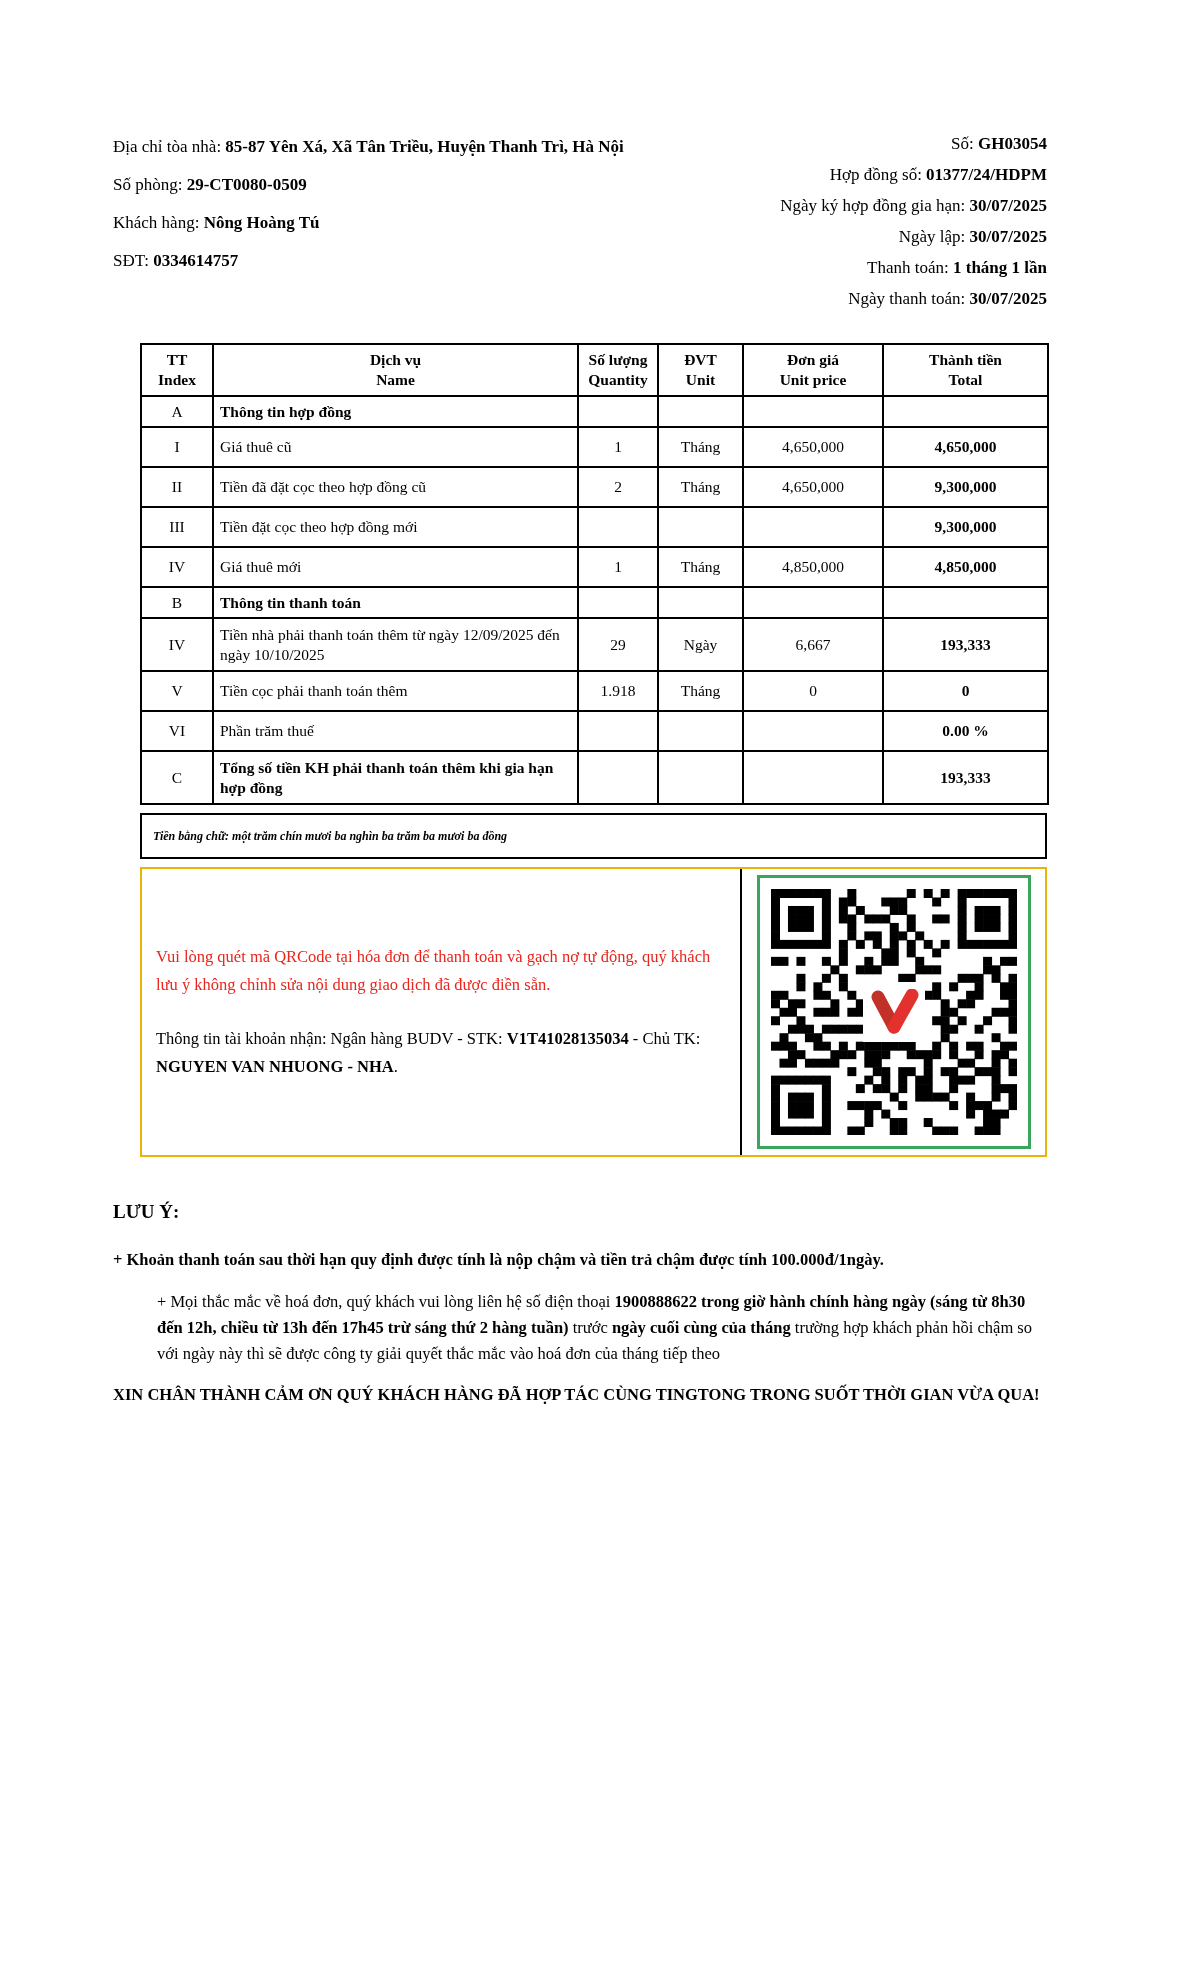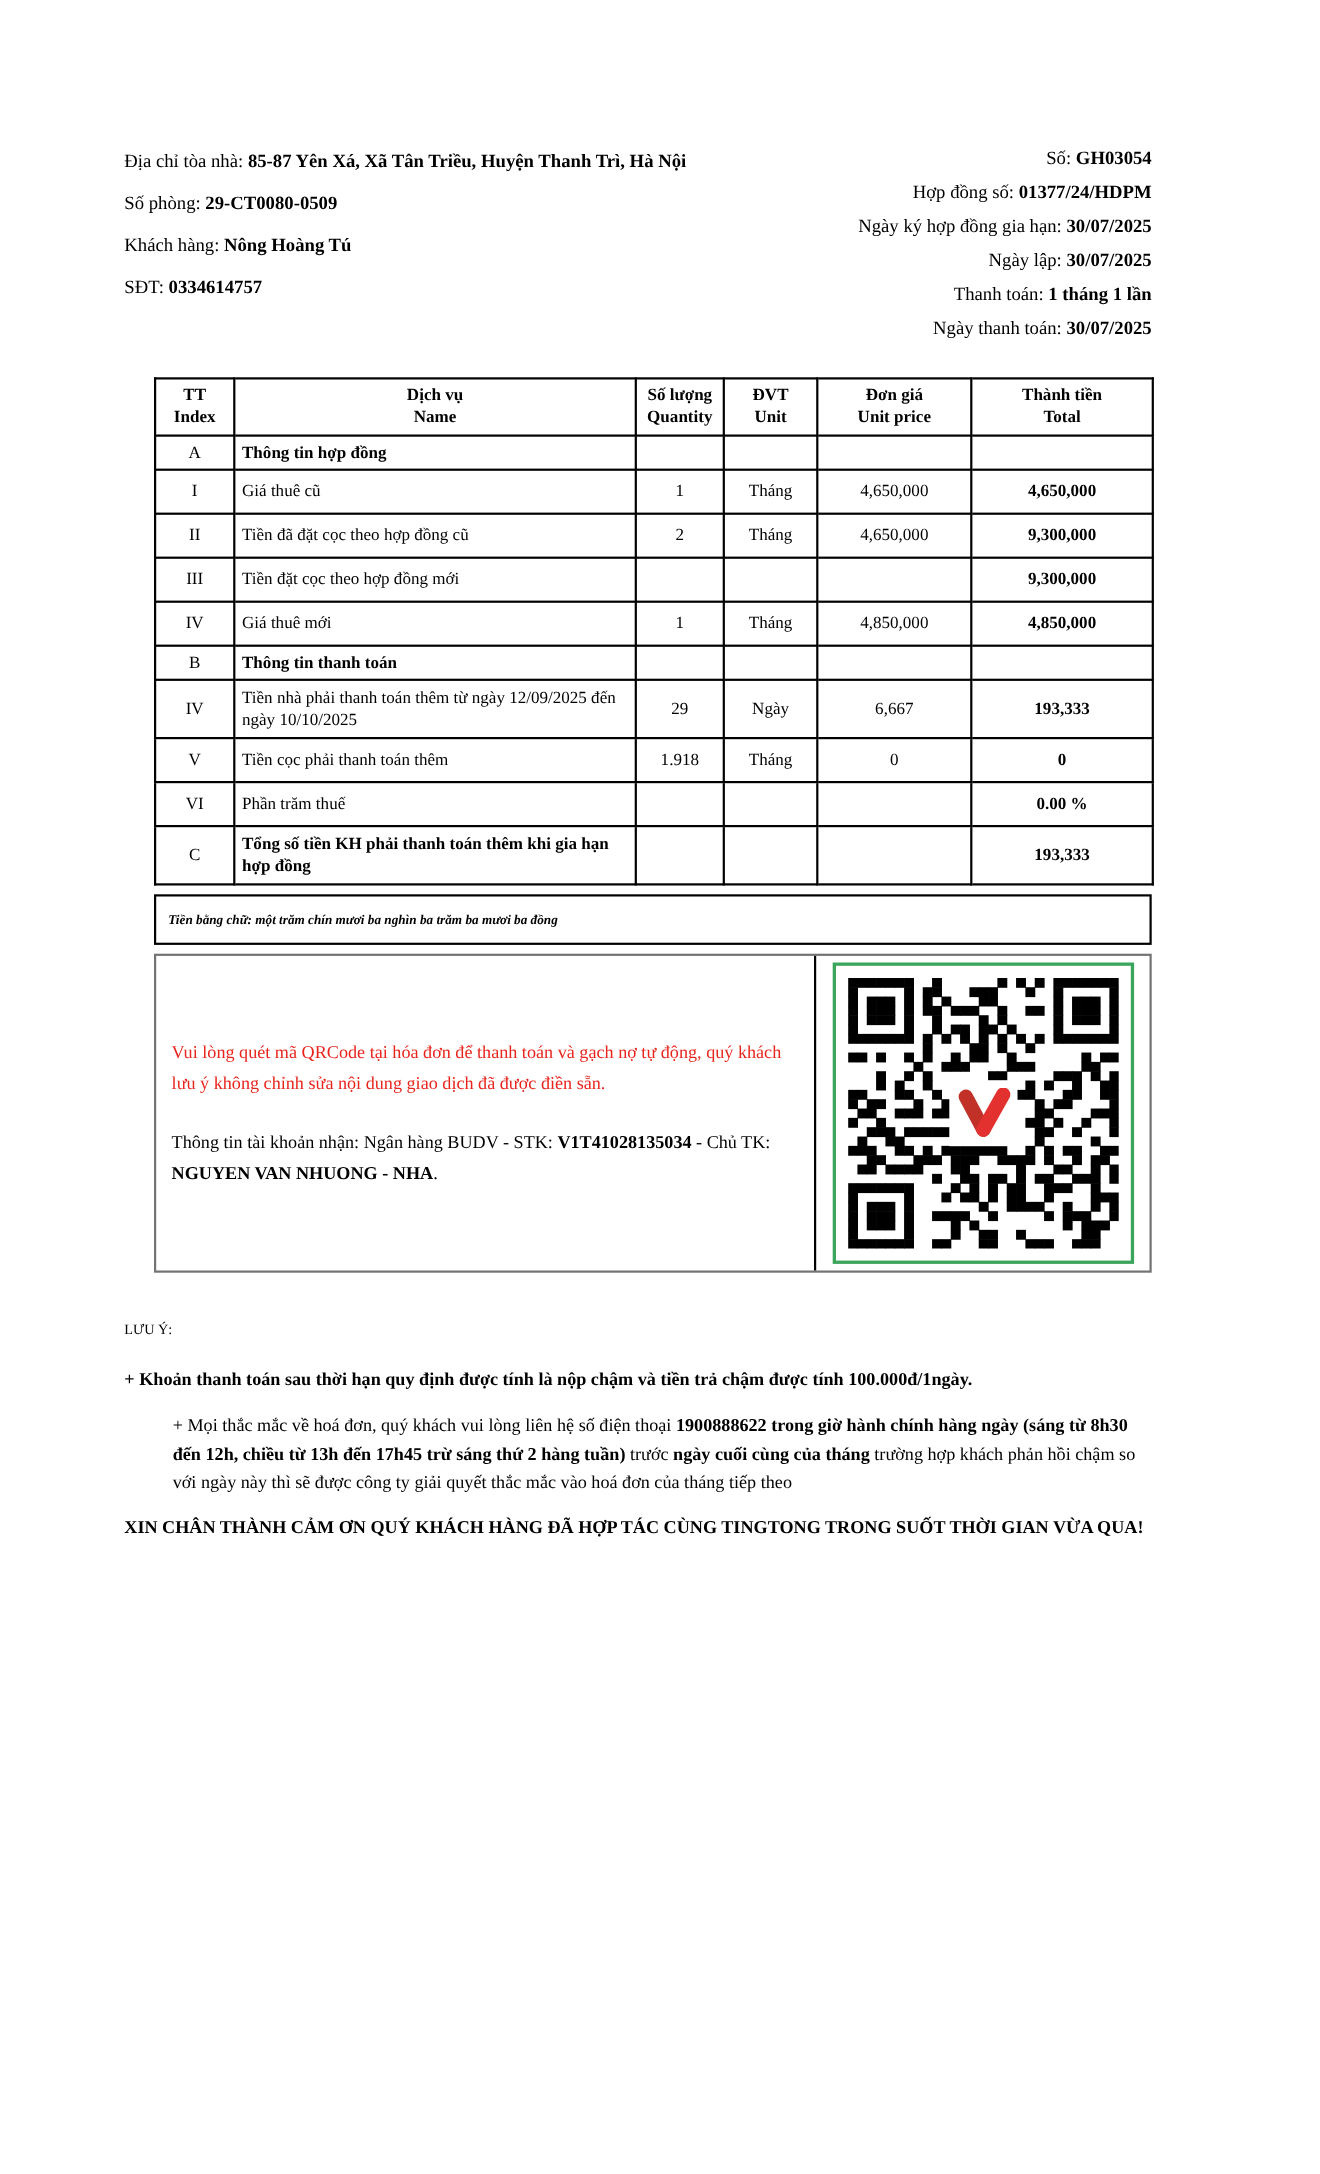--- a/index.html
+++ b/index.html
@@ -60,21 +60,21 @@
 
   .words-box {
     margin:8px 0 0 27px; width:907px; height:46px;
     border:2px solid #000; display:flex; align-items:center; padding-left:11px;
     font-size:12px; font-weight:bold; font-style:italic;
   }
 
   
   .qr-box {
     margin:8px 0 0 27px; width:907px; height:290px;
-    border:2px solid #737373; display:flex;
+    border:2px solid #eab308; display:flex;
   }
   .qr-text-cell {
     flex:1; border-right:2px solid #000;
     display:flex; flex-direction:column; justify-content:center;
     padding:0 22px 0 14px;
   }
   .qr-instruction { color:#E8251D; font-size:16.5px; line-height:28px; }
   .account-info { margin-top:26px; font-size:16.5px; line-height:28px; }
   .qr-cell { width:303px; display:flex; align-items:center; justify-content:center; }
   .qr-frame {
@@ -83,21 +83,21 @@
     display:flex; align-items:center; justify-content:center;
   }
   .qr-logo {
     position:absolute; top:50%; left:50%; transform:translate(-50%,-50%);
     width:62px; height:60px; background:#fff;
     display:flex; align-items:center; justify-content:center;
   }
 
   
   .notes { margin-top:44px; font-size:16.5px; }
-  .notes-heading { font-weight:normal; font-size:13px; }
+  .notes-heading { font-weight:bold; font-size:19px; }
   .note-late { margin-top:24px; font-weight:bold; line-height:26px; }
   .note-contact { margin-top:16px; line-height:26px;margin-left:44px; }
   .note-thanks { margin-top:14px; font-weight:bold; line-height:27px; }
 </style>
 </head>
 <body>
 
 <div class="page">
 
 

